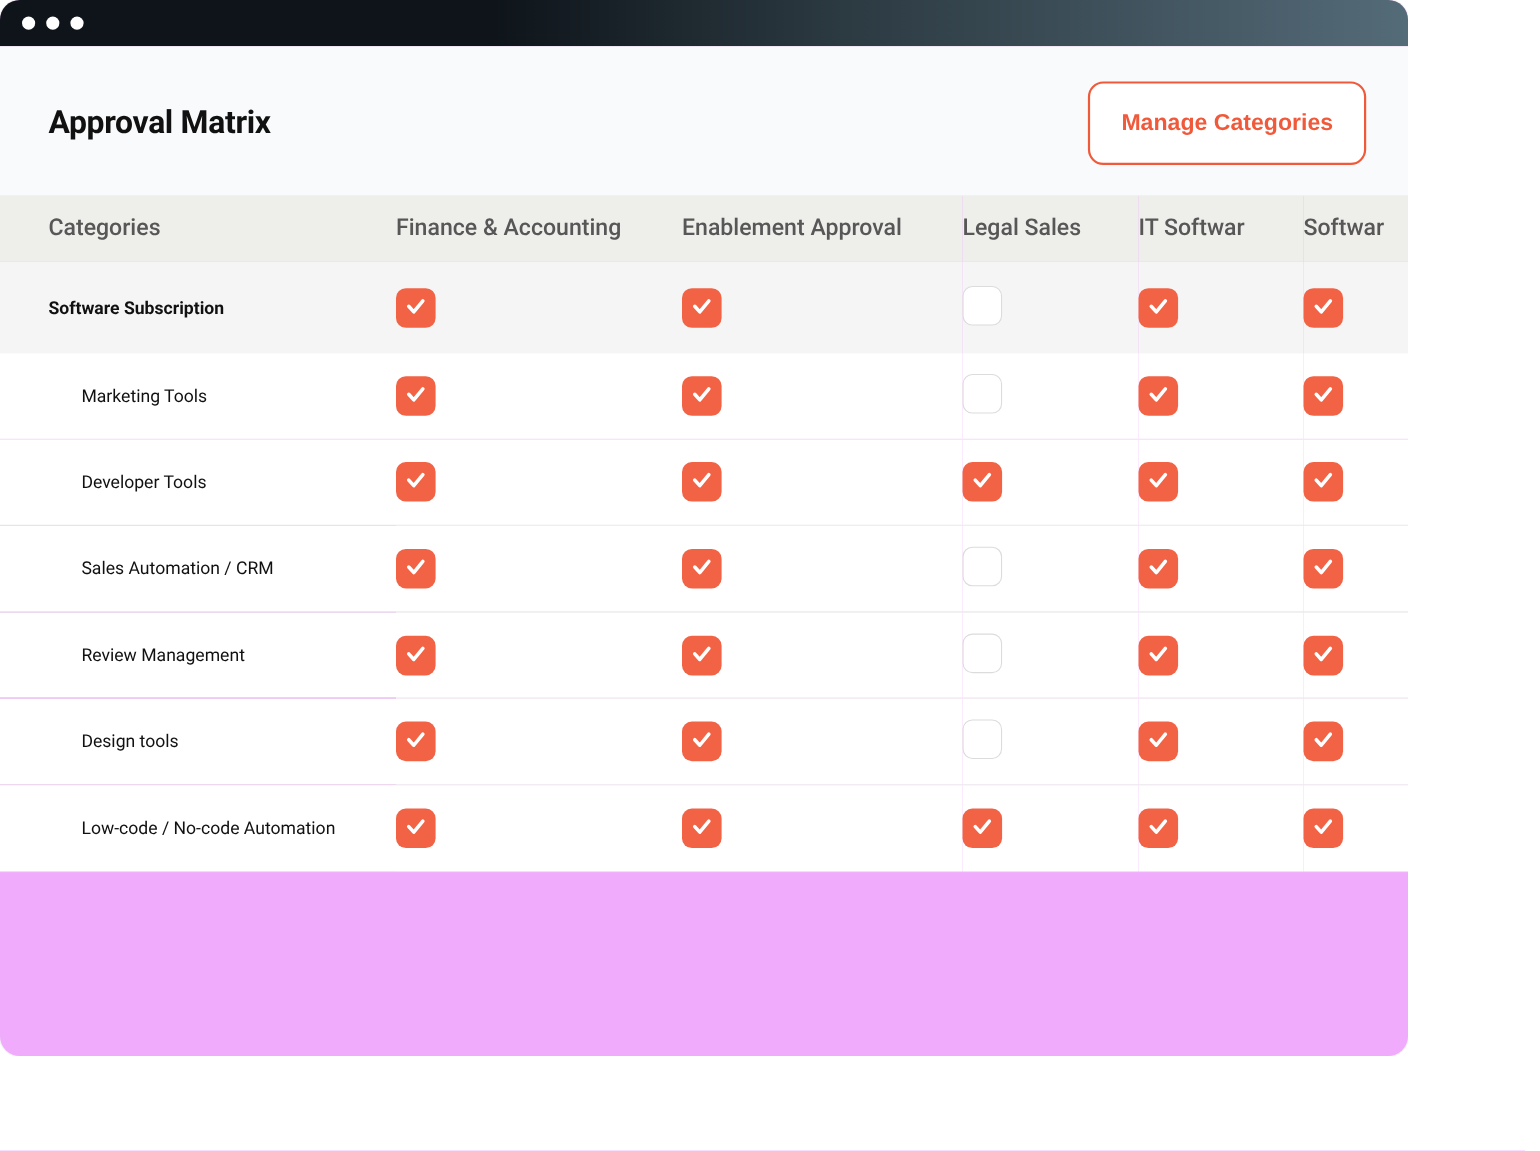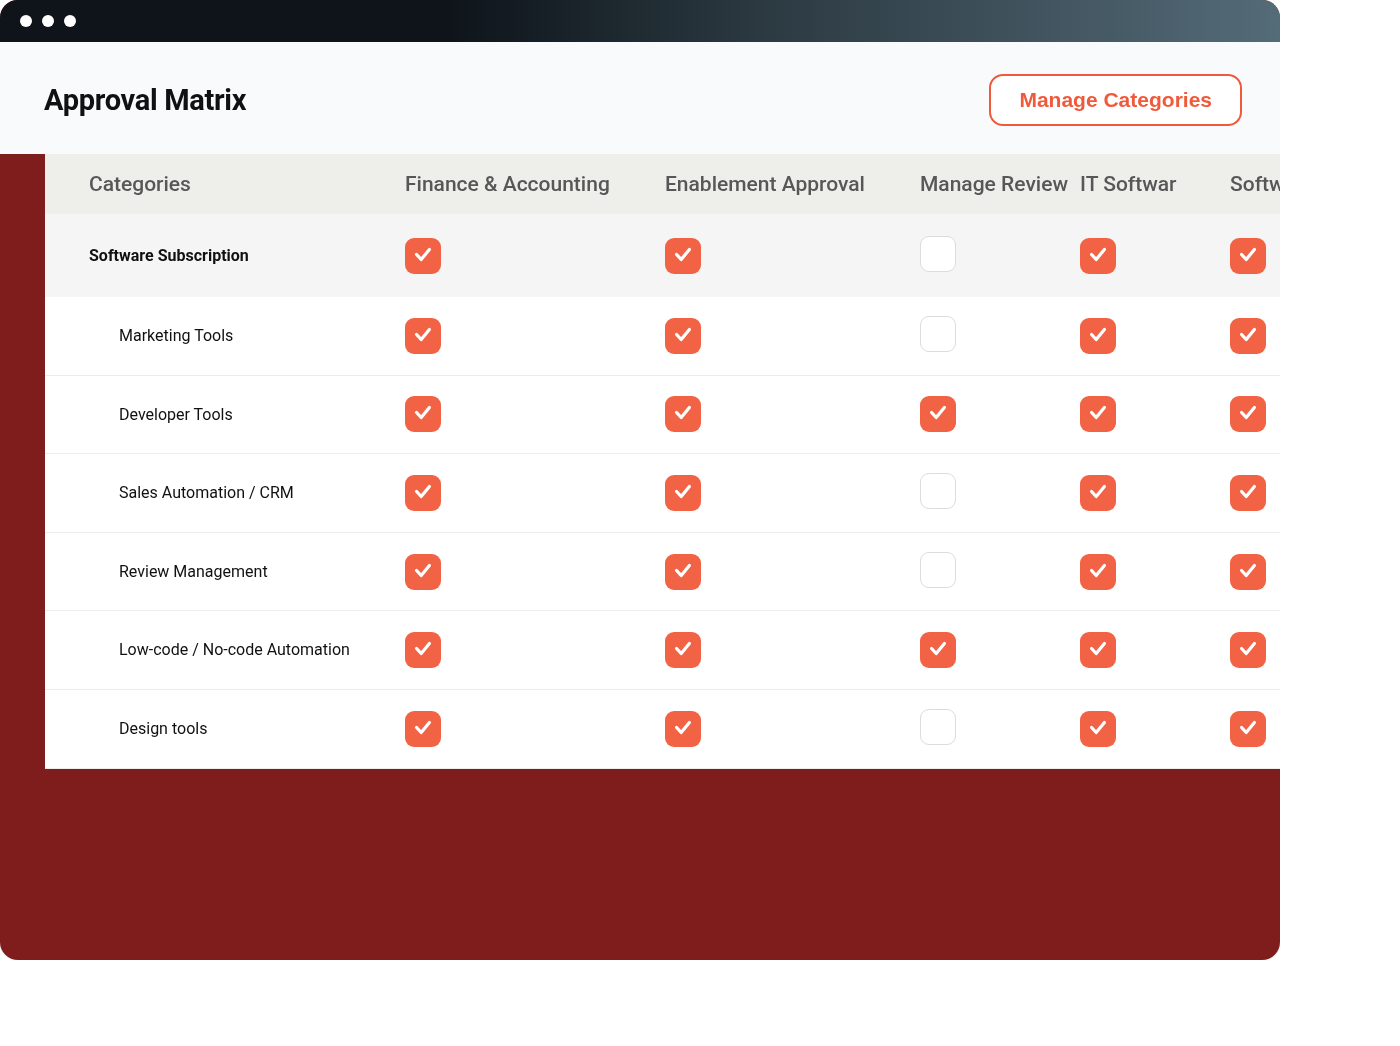--- a/index.html
+++ b/index.html
@@ -12,21 +12,21 @@
       background: #fff;
       width: 1280px;
       height: 960px;
       overflow: hidden;
     }
     .window {
       width: 100%;
       height: 100%;
       border-radius: 18px;
       overflow: hidden;
-      background: #7f1d1d;
+      background: #f0abfc;
       box-shadow: 0 0 0 1px rgba(0,0,0,0.05);
     }
     .titlebar {
       height: 42px;
       background: linear-gradient(90deg, #0e141a 0%, #0e141a 35%, #2c3a42 60%, #546b78 100%);
       display: flex;
       align-items: center;
       padding-left: 20px;
       gap: 10px;
     }
@@ -48,28 +48,27 @@
       font-weight: 700;
       color: #111;
       letter-spacing: -0.3px;
     }
     .manage-btn {
       border: 2px solid #f05a3b;
       background: #fff;
       color: #f05a3b;
       font-size: 21px;
       font-weight: 600;
-      padding: 12px 28px;
+      padding: 24px 28px;
       border-radius: 14px;
       cursor: pointer;
     }
     .table-wrapper {
       width: 100%;
       overflow-x: hidden;
-      padding-left: 45px;
     }
     table {
       border-collapse: collapse;
       table-layout: fixed;
       width: 1340px;
     }
     thead th {
       background: #eeeeeb;
       color: #575757;
       font-weight: 500;
@@ -165,21 +164,21 @@
           <col class="c-dept">
           <col class="c-legal">
           <col class="c-it">
           <col class="c-soft">
       </colgroup>
       <thead>
         <tr>
           <th class="cat-col">Categories</th>
           <th>Finance &amp; Accounting</th>
           <th>Enablement Approval</th>
-          <th>Manage Review</th>
+          <th>Legal Sales</th>
           <th>IT Softwar</th>
           <th>Softwar</th>
         </tr>
       </thead>
       <tbody id="matrix-body">
       <tr class="section-row">
             <td class="cat-cell">Software Subscription</td>
             <td class="check-col"><span class="checkbox checked">
                 <span><svg viewBox="0 0 24 24" fill="none" stroke="#fff" stroke-width="3.5" stroke-linecap="round" stroke-linejoin="round">
                     <polyline points="5 12.5 10 18 19 7"></polyline>
@@ -296,60 +295,60 @@
                     <polyline points="5 12.5 10 18 19 7"></polyline>
                   </svg></span>
               </span></td>
             <td class="check-col"><span class="checkbox checked">
                 <span><svg viewBox="0 0 24 24" fill="none" stroke="#fff" stroke-width="3.5" stroke-linecap="round" stroke-linejoin="round">
                     <polyline points="5 12.5 10 18 19 7"></polyline>
                   </svg></span>
               </span></td>
           </tr>
           <tr class="sub-row">
+            <td class="cat-cell">Design tools</td>
+            <td class="check-col"><span class="checkbox checked">
+                <span><svg viewBox="0 0 24 24" fill="none" stroke="#fff" stroke-width="3.5" stroke-linecap="round" stroke-linejoin="round">
+                    <polyline points="5 12.5 10 18 19 7"></polyline>
+                  </svg></span>
+              </span></td>
+            <td class="check-col"><span class="checkbox checked">
+                <span><svg viewBox="0 0 24 24" fill="none" stroke="#fff" stroke-width="3.5" stroke-linecap="round" stroke-linejoin="round">
+                    <polyline points="5 12.5 10 18 19 7"></polyline>
+                  </svg></span>
+              </span></td>
+            <td class="check-col"><span class="checkbox unchecked"></span></td>
+            <td class="check-col"><span class="checkbox checked">
+                <span><svg viewBox="0 0 24 24" fill="none" stroke="#fff" stroke-width="3.5" stroke-linecap="round" stroke-linejoin="round">
+                    <polyline points="5 12.5 10 18 19 7"></polyline>
+                  </svg></span>
+              </span></td>
+            <td class="check-col"><span class="checkbox checked">
+                <span><svg viewBox="0 0 24 24" fill="none" stroke="#fff" stroke-width="3.5" stroke-linecap="round" stroke-linejoin="round">
+                    <polyline points="5 12.5 10 18 19 7"></polyline>
+                  </svg></span>
+              </span></td>
+          </tr>
+          <tr class="sub-row">
             <td class="cat-cell">Low-code / No-code Automation</td>
             <td class="check-col"><span class="checkbox checked">
                 <span><svg viewBox="0 0 24 24" fill="none" stroke="#fff" stroke-width="3.5" stroke-linecap="round" stroke-linejoin="round">
                     <polyline points="5 12.5 10 18 19 7"></polyline>
                   </svg></span>
               </span></td>
             <td class="check-col"><span class="checkbox checked">
                 <span><svg viewBox="0 0 24 24" fill="none" stroke="#fff" stroke-width="3.5" stroke-linecap="round" stroke-linejoin="round">
                     <polyline points="5 12.5 10 18 19 7"></polyline>
                   </svg></span>
               </span></td>
             <td class="check-col"><span class="checkbox checked">
                 <span><svg viewBox="0 0 24 24" fill="none" stroke="#fff" stroke-width="3.5" stroke-linecap="round" stroke-linejoin="round">
                     <polyline points="5 12.5 10 18 19 7"></polyline>
                   </svg></span>
               </span></td>
-            <td class="check-col"><span class="checkbox checked">
-                <span><svg viewBox="0 0 24 24" fill="none" stroke="#fff" stroke-width="3.5" stroke-linecap="round" stroke-linejoin="round">
-                    <polyline points="5 12.5 10 18 19 7"></polyline>
-                  </svg></span>
-              </span></td>
-            <td class="check-col"><span class="checkbox checked">
-                <span><svg viewBox="0 0 24 24" fill="none" stroke="#fff" stroke-width="3.5" stroke-linecap="round" stroke-linejoin="round">
-                    <polyline points="5 12.5 10 18 19 7"></polyline>
-                  </svg></span>
-              </span></td>
-          </tr>
-          <tr class="sub-row">
-            <td class="cat-cell">Design tools</td>
-            <td class="check-col"><span class="checkbox checked">
-                <span><svg viewBox="0 0 24 24" fill="none" stroke="#fff" stroke-width="3.5" stroke-linecap="round" stroke-linejoin="round">
-                    <polyline points="5 12.5 10 18 19 7"></polyline>
-                  </svg></span>
-              </span></td>
-            <td class="check-col"><span class="checkbox checked">
-                <span><svg viewBox="0 0 24 24" fill="none" stroke="#fff" stroke-width="3.5" stroke-linecap="round" stroke-linejoin="round">
-                    <polyline points="5 12.5 10 18 19 7"></polyline>
-                  </svg></span>
-              </span></td>
-            <td class="check-col"><span class="checkbox unchecked"></span></td>
             <td class="check-col"><span class="checkbox checked">
                 <span><svg viewBox="0 0 24 24" fill="none" stroke="#fff" stroke-width="3.5" stroke-linecap="round" stroke-linejoin="round">
                     <polyline points="5 12.5 10 18 19 7"></polyline>
                   </svg></span>
               </span></td>
             <td class="check-col"><span class="checkbox checked">
                 <span><svg viewBox="0 0 24 24" fill="none" stroke="#fff" stroke-width="3.5" stroke-linecap="round" stroke-linejoin="round">
                     <polyline points="5 12.5 10 18 19 7"></polyline>
                   </svg></span>
               </span></td>

